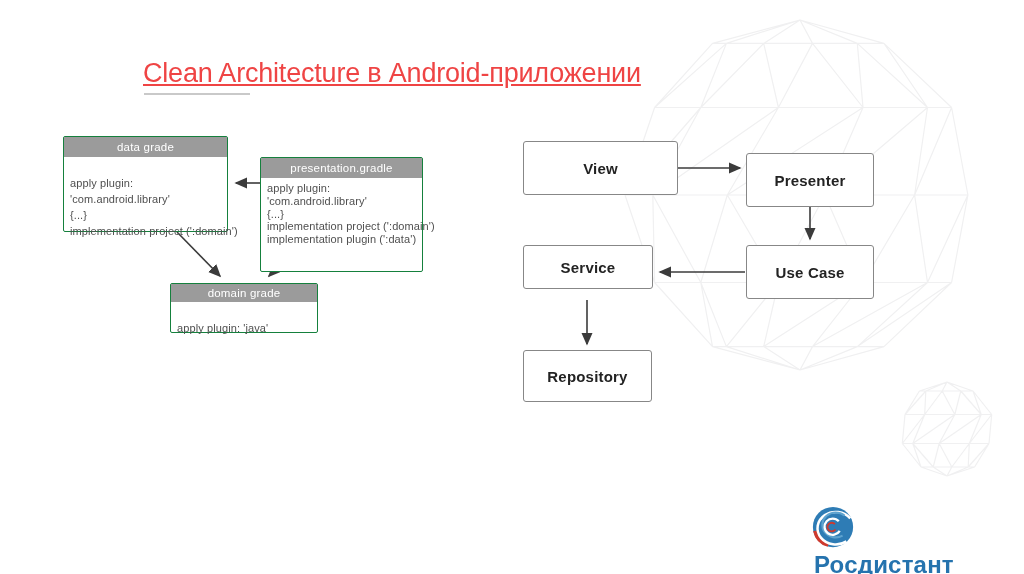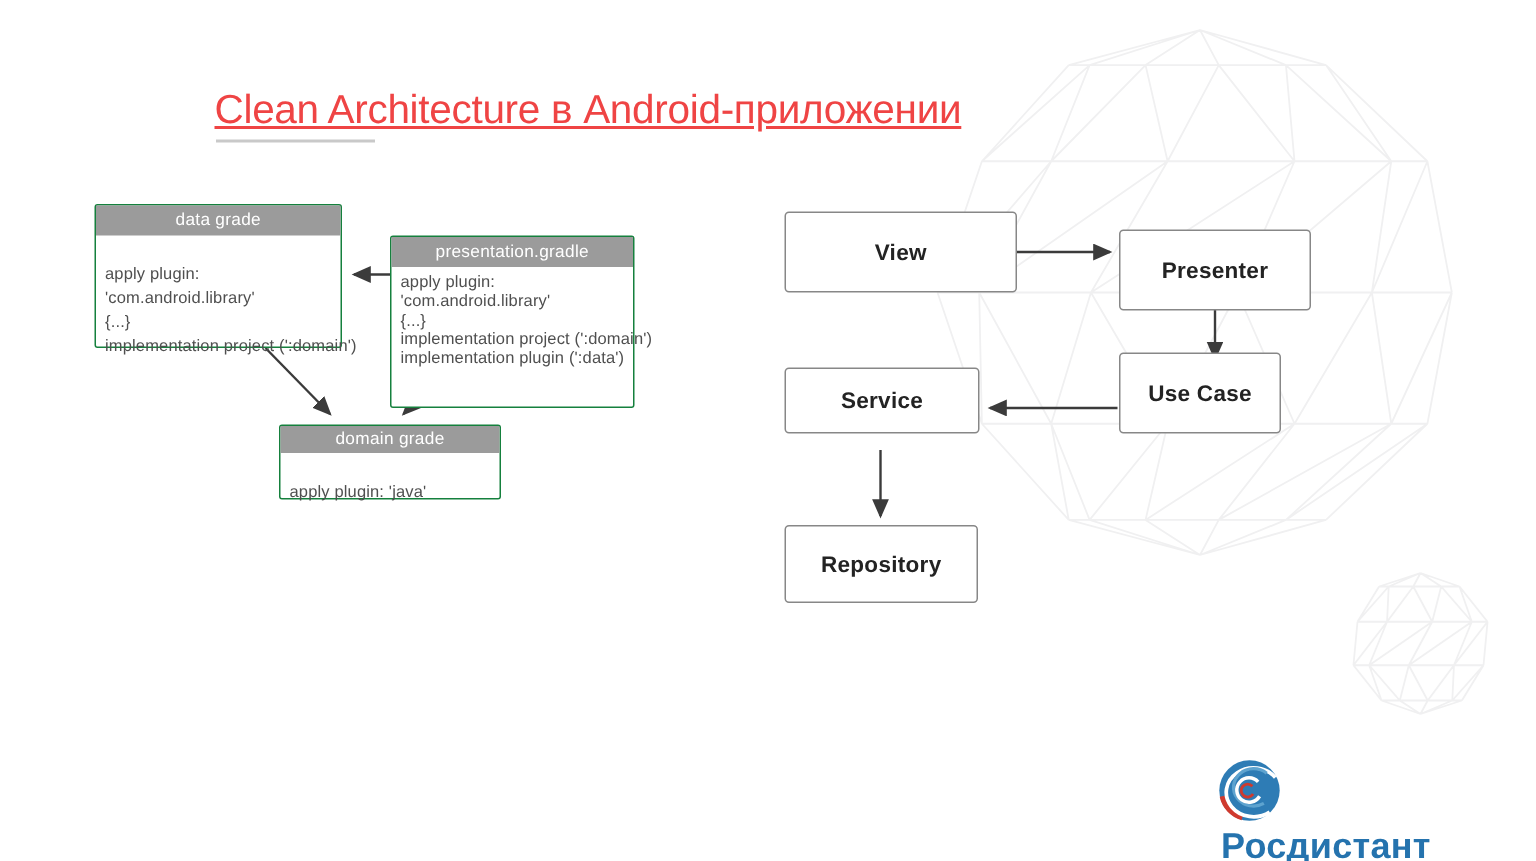--- a/index.html
+++ b/index.html
@@ -58,21 +58,21 @@
     color: #4f4f4f;
     letter-spacing: 0.1px;
   }
   .gradle-box .body div { white-space: nowrap; }
 
   #box-data    { left: 63px;  top: 136px; width: 165px; height: 96px; }
   #box-data .body div { line-height: 16px; }
   #box-pres    { left: 260px; top: 136px; width: 163px; height: 115px; margin-top: 21px; }
   #box-pres .body { padding-top: 4px; }
   #box-pres .body div { line-height: 12.8px; }
-  #box-domain  { left: 170px; top: 283px; width: 148px; height: 50px; margin-left: 16px; }
+  #box-domain  { left: 170px; top: 283px; width: 148px; height: 50px; }
   #box-domain .hdr { padding: 3px 2px; }
   #box-domain .body div { line-height: 16px; }
 
   
   .arch-box {
     position: absolute;
     background: #ffffff;
     border: 1.5px solid #878787;
     border-radius: 3px;
     display: flex;
@@ -80,21 +80,21 @@
     justify-content: center;
     font-size: 15px;
     font-weight: bold;
     color: #232323;
     letter-spacing: 0.2px;
     z-index: 3;
   }
   #node-view       { left: 523px; top: 141px; width: 155px; height: 54px; }
   #node-presenter  { left: 746px; top: 153px; width: 128px; height: 54px; }
   #node-service    { left: 523px; top: 245px; width: 130px; height: 44px; }
-  #node-usecase    { left: 746px; top: 235px; width: 108px; height: 54px; }
+  #node-usecase    { left: 746px; top: 245px; width: 128px; height: 54px; }
   #node-repository { left: 523px; top: 350px; width: 129px; height: 52px; }
 
   
   .logo {
     position: absolute;
     left: 810px; top: 502px;
     display: flex;
     align-items: flex-start;
     z-index: 3;
     flex-direction: column;

